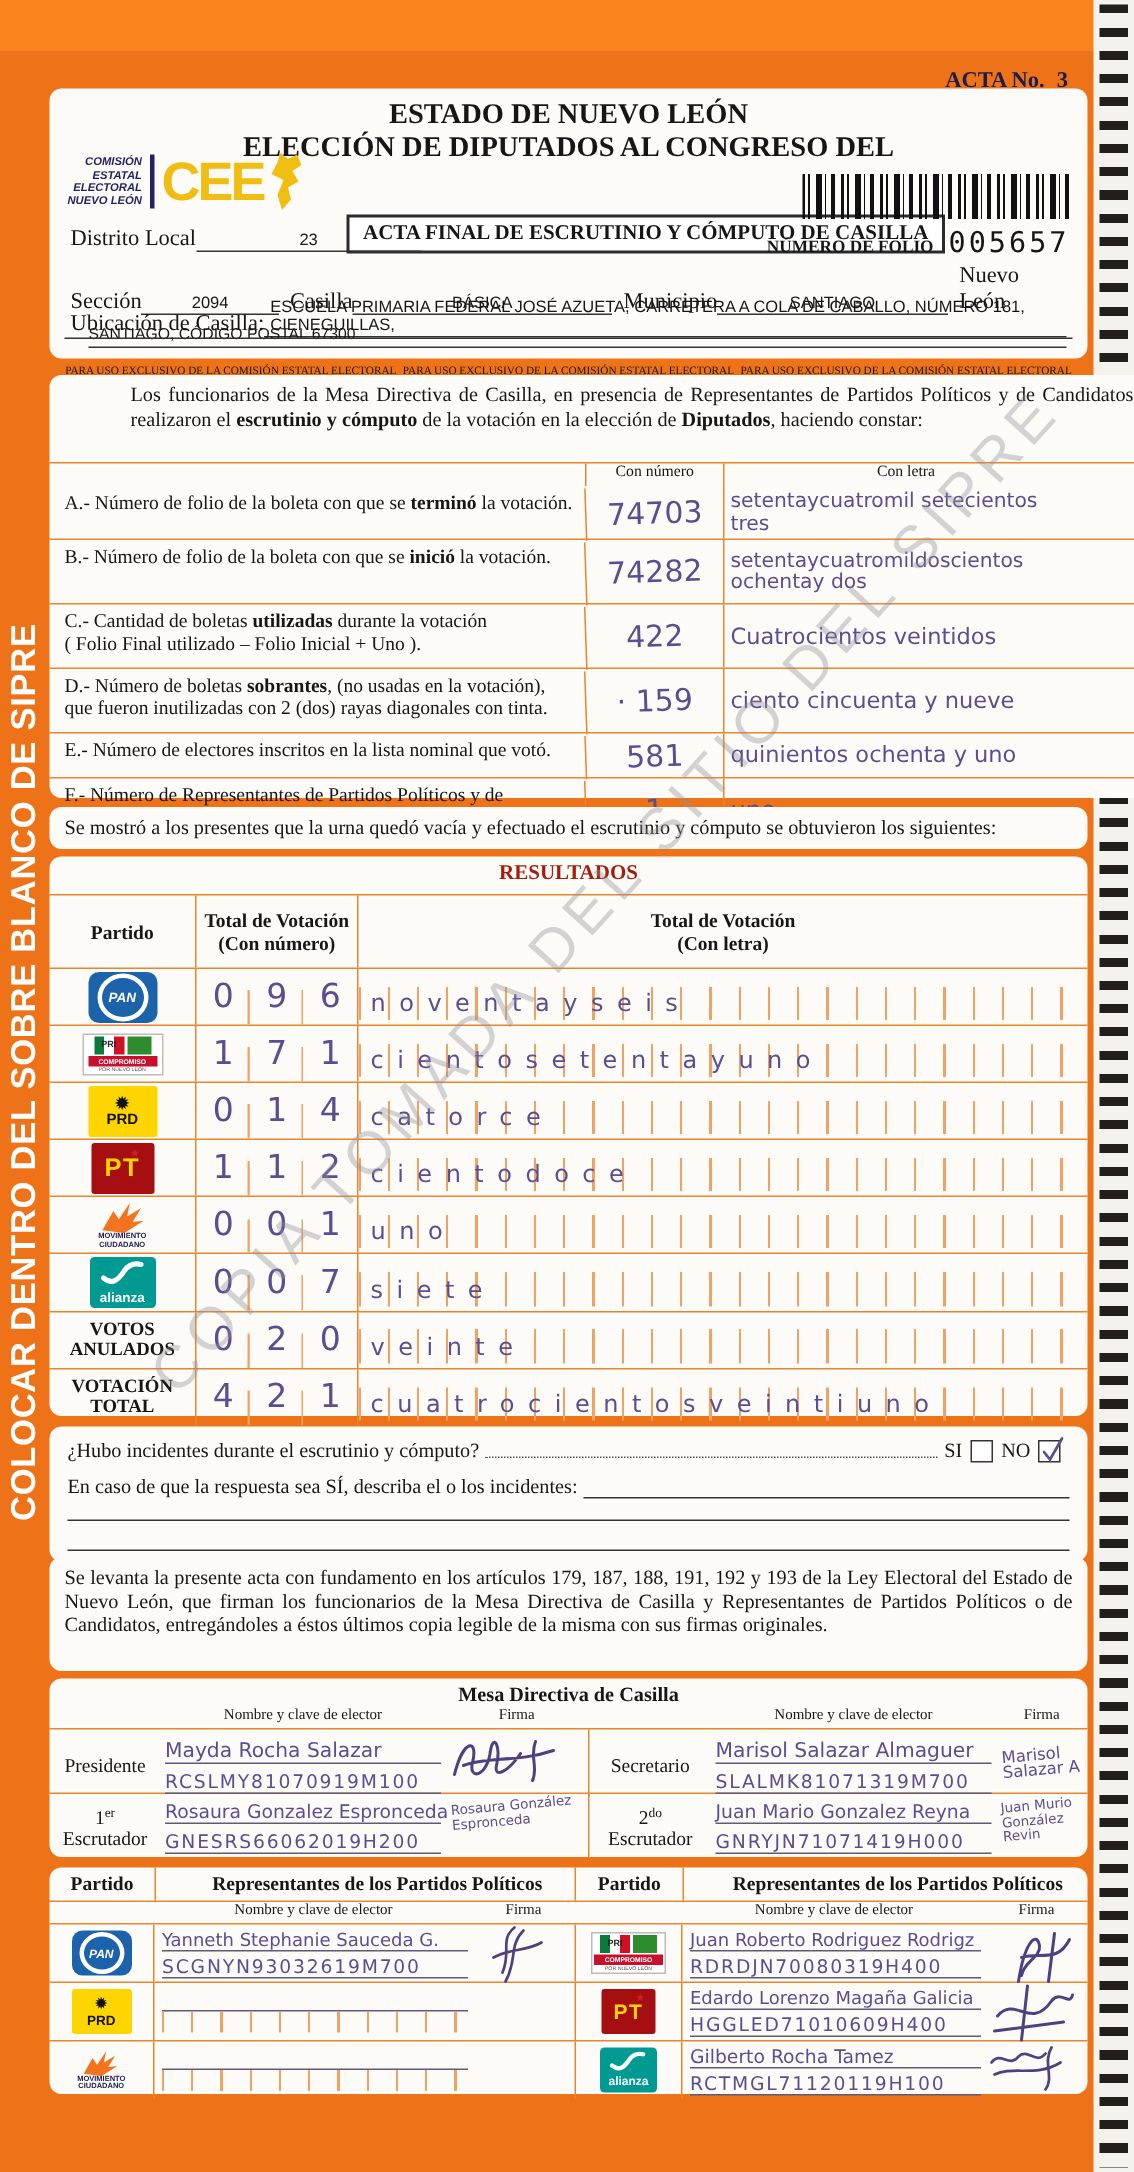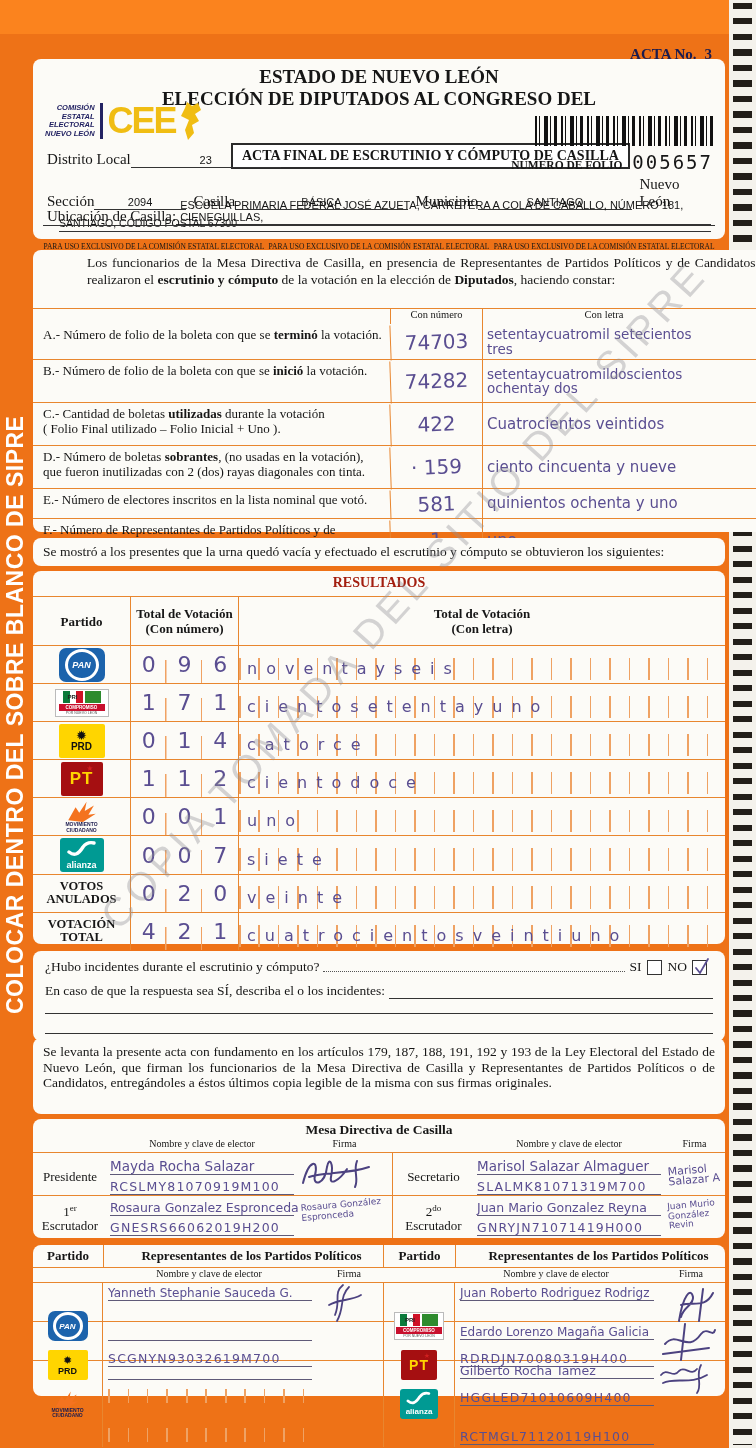--- a/index.html
+++ b/index.html
@@ -138,21 +138,21 @@
   .c8{top:1245px;height:151px;}
   .p-head,.p-sub,.p-row{display:grid;grid-template-columns:70px 212px 68px 72px 202px 68px;}
   .p-head{height:22px;border-bottom:1.3px solid #e8862f;}
   .p-head .ph1{display:flex;align-items:center;justify-content:center;font-weight:bold;font-size:13px;border-left:1.3px solid #e8862f;}
   .p-head .ph1.first{border-left:none;}
   .p-head .ph2{grid-column:span 2;display:flex;align-items:center;justify-content:center;font-weight:bold;font-size:13px;border-left:1.3px solid #e8862f;padding-left:16px;}
   .p-sub{height:14px;}
   .p-sub div{font-size:10px;text-align:center;}
   .p-row{height:38px;border-top:1.3px solid #e8862f;}
   .p-party{display:flex;align-items:center;justify-content:center;border-right:1.3px solid #e8862f;}
-  .p-name{display:flex;flex-direction:column;justify-content:flex-end;padding:0 3px 2px 5px;gap:48px;}
+  .p-name{display:flex;flex-direction:column;justify-content:flex-end;padding:0 3px 2px 5px;}
   .p-line{border-bottom:1.2px solid #5f5a78;height:17px;display:flex;align-items:flex-end;white-space:nowrap;position:relative;}
   .p-line.ticked{border-bottom:none;}
   .p-line.ticked .ticks{height:80%;right:6px;}
   .p-firma{position:relative;overflow:visible;}
   .mid-div{border-left:1.3px solid #e8862f;}
   
   .hw{font-family:"DejaVu Sans",sans-serif;color:#5a4e91;}
   .hw-num{font-size:20px;transform:rotate(-2deg);}
   .hw-word{font-size:13.5px;line-height:14.5px;}
   .r-digit{font-size:22px;}

